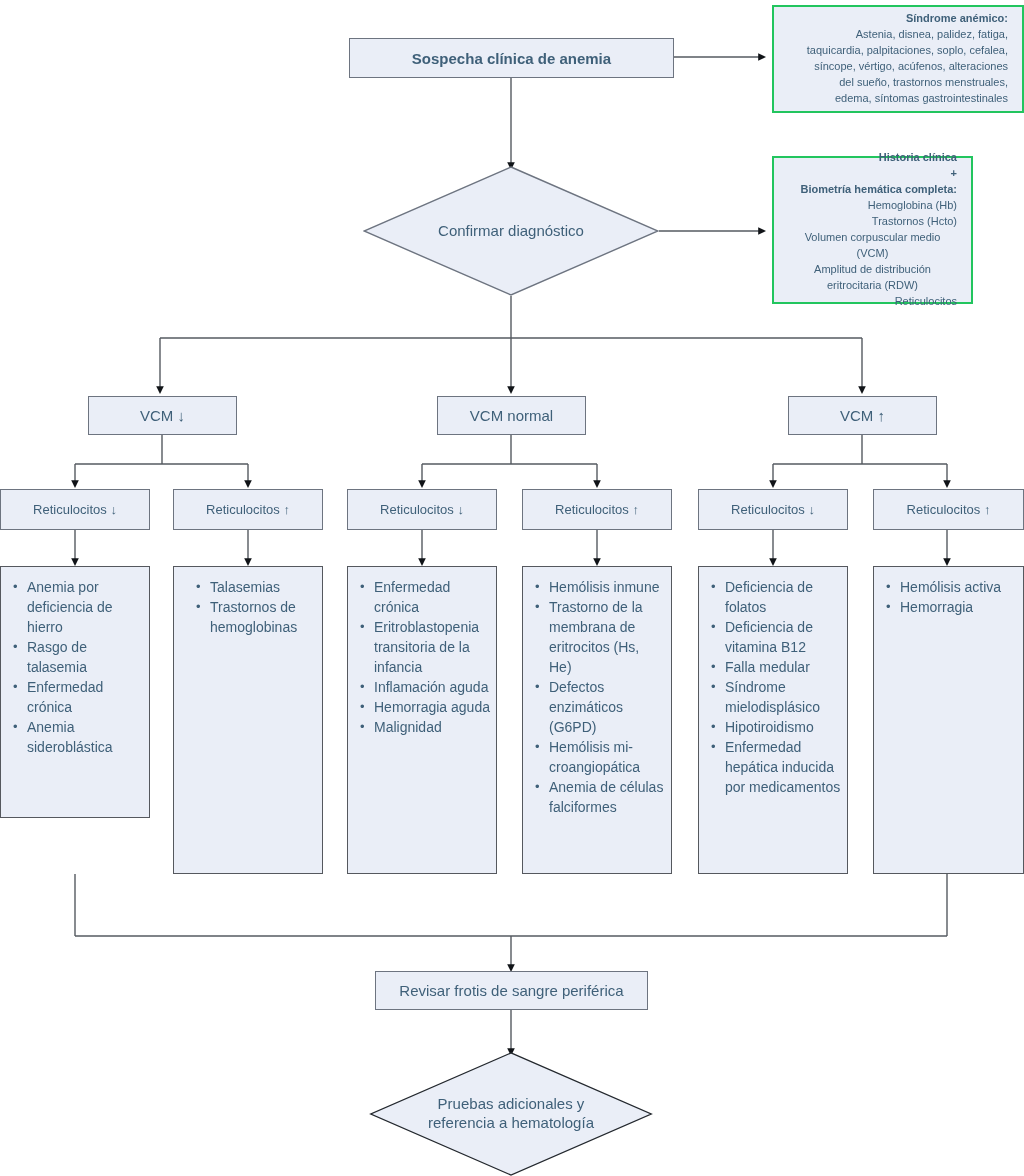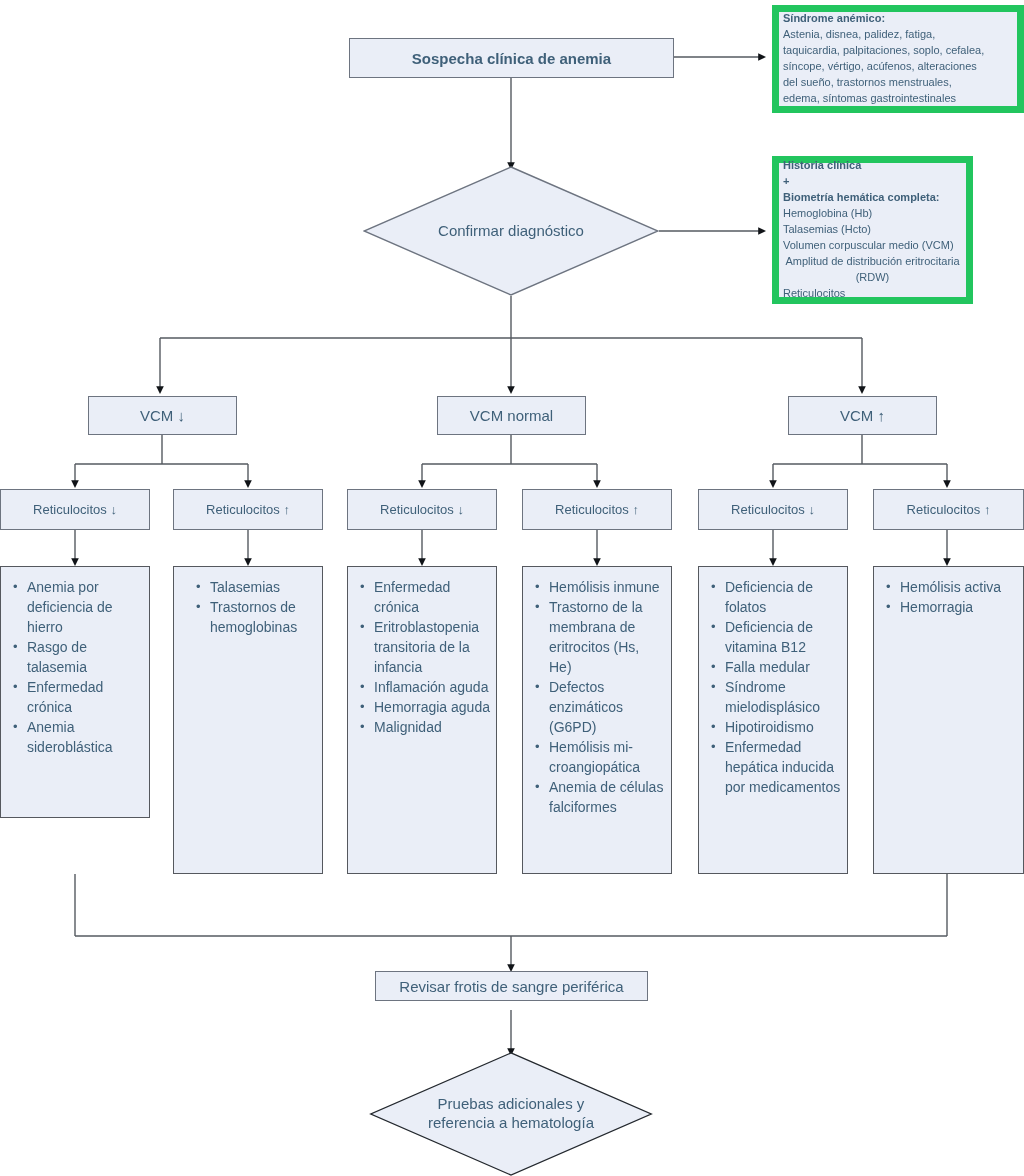--- a/index.html
+++ b/index.html
@@ -36,28 +36,28 @@
   }
   .diamond .dlabel{position:relative;z-index:2;line-height:1.25;}
   .diamond-border{
     position:absolute;
     pointer-events:none;
   }
 
   .infobox{
     position:absolute;
     background:#eaeef7;
-    border:7px solid #22c55e;
+    border:2px solid #22c55e;
     box-sizing:border-box;
     font-size:11px;
     line-height:1.45;
     text-align:center;
     color:#3f6079;
-    padding:8px 4px;
-    display:flex;flex-direction:column;align-items:flex-start;justify-content:center;
+    padding:8px 14px;
+    display:flex;flex-direction:column;align-items:flex-end;justify-content:center;
   }
   .infobox .hd{font-weight:bold;}
 
   .listbox{
     position:absolute;
     background:#eaeef7;
     border:1px solid #55585e;
     box-sizing:border-box;
     padding:10px 6px 6px 4px;
   }
@@ -154,21 +154,21 @@
   </svg>
   <div class="diamond" style="left:363px;top:166px;width:296px;height:130px;background:transparent;">
     <span class="dlabel">Confirmar diagnóstico</span>
   </div>
 
   <div class="infobox" style="left:772px;top:156px;width:201px;height:148px;">
     <div class="hd">Historia clínica</div>
     <div class="hd">+</div>
     <div class="hd">Biometría hemática completa:</div>
     <div>Hemoglobina (Hb)</div>
-    <div>Talasemias (Hcto)</div>
+    <div>Trastornos (Hcto)</div>
     <div>Volumen corpuscular medio (VCM)</div>
     <div>Amplitud de distribución eritrocitaria (RDW)</div>
     <div>Reticulocitos</div>
   </div>
 
   <div class="node proc" style="left:88px;top:396px;width:149px;height:39px;">
     <span>VCM ↓</span>
   </div>
   <div class="node proc" style="left:437px;top:396px;width:149px;height:39px;">
     <span>VCM normal</span>
@@ -243,21 +243,21 @@
     </ul>
   </div>
 
   <div class="listbox" style="left:873px;top:566px;width:151px;height:308px;">
     <ul>
       <li>Hemólisis activa</li>
       <li>Hemorragia</li>
     </ul>
   </div>
 
-  <div class="node proc" style="left:375px;top:971px;width:273px;height:30px;">
+  <div class="node proc" style="left:375px;top:971px;width:273px;height:39px;">
     <span>Revisar frotis de sangre periférica</span>
   </div>
 
   <svg class="diamond-border" style="left:363px;top:1052px;width:296px;height:124px;" viewBox="0 0 296 130">
     <polygon points="148,1 295,65 148,129 1,65" fill="#eaeef7" stroke="#23282e" stroke-width="1.4"></polygon>
   </svg>
   <div class="diamond" style="left:363px;top:1052px;width:296px;height:124px;background:transparent;">
     <span class="dlabel">
       <span>Pruebas adicionales y</span><br>
       <span>referencia a hematología</span>

